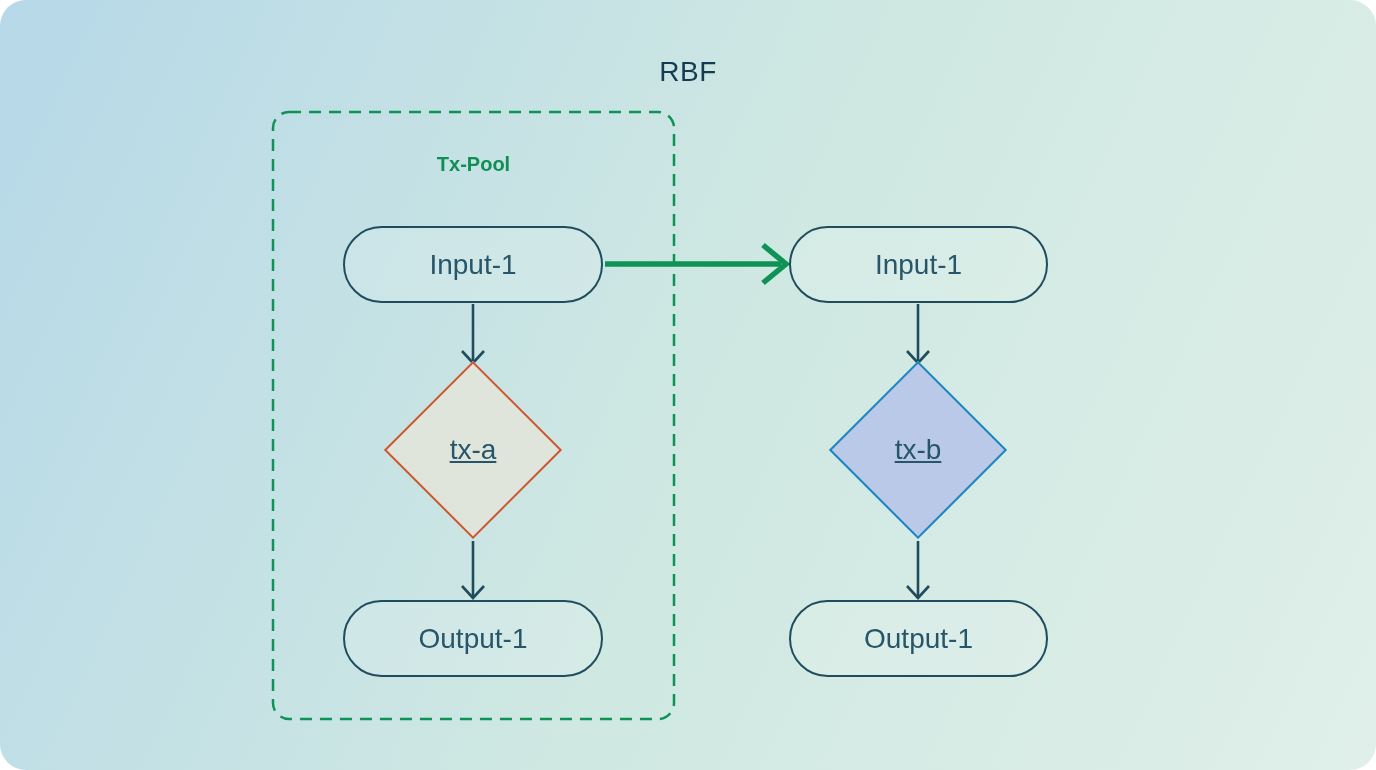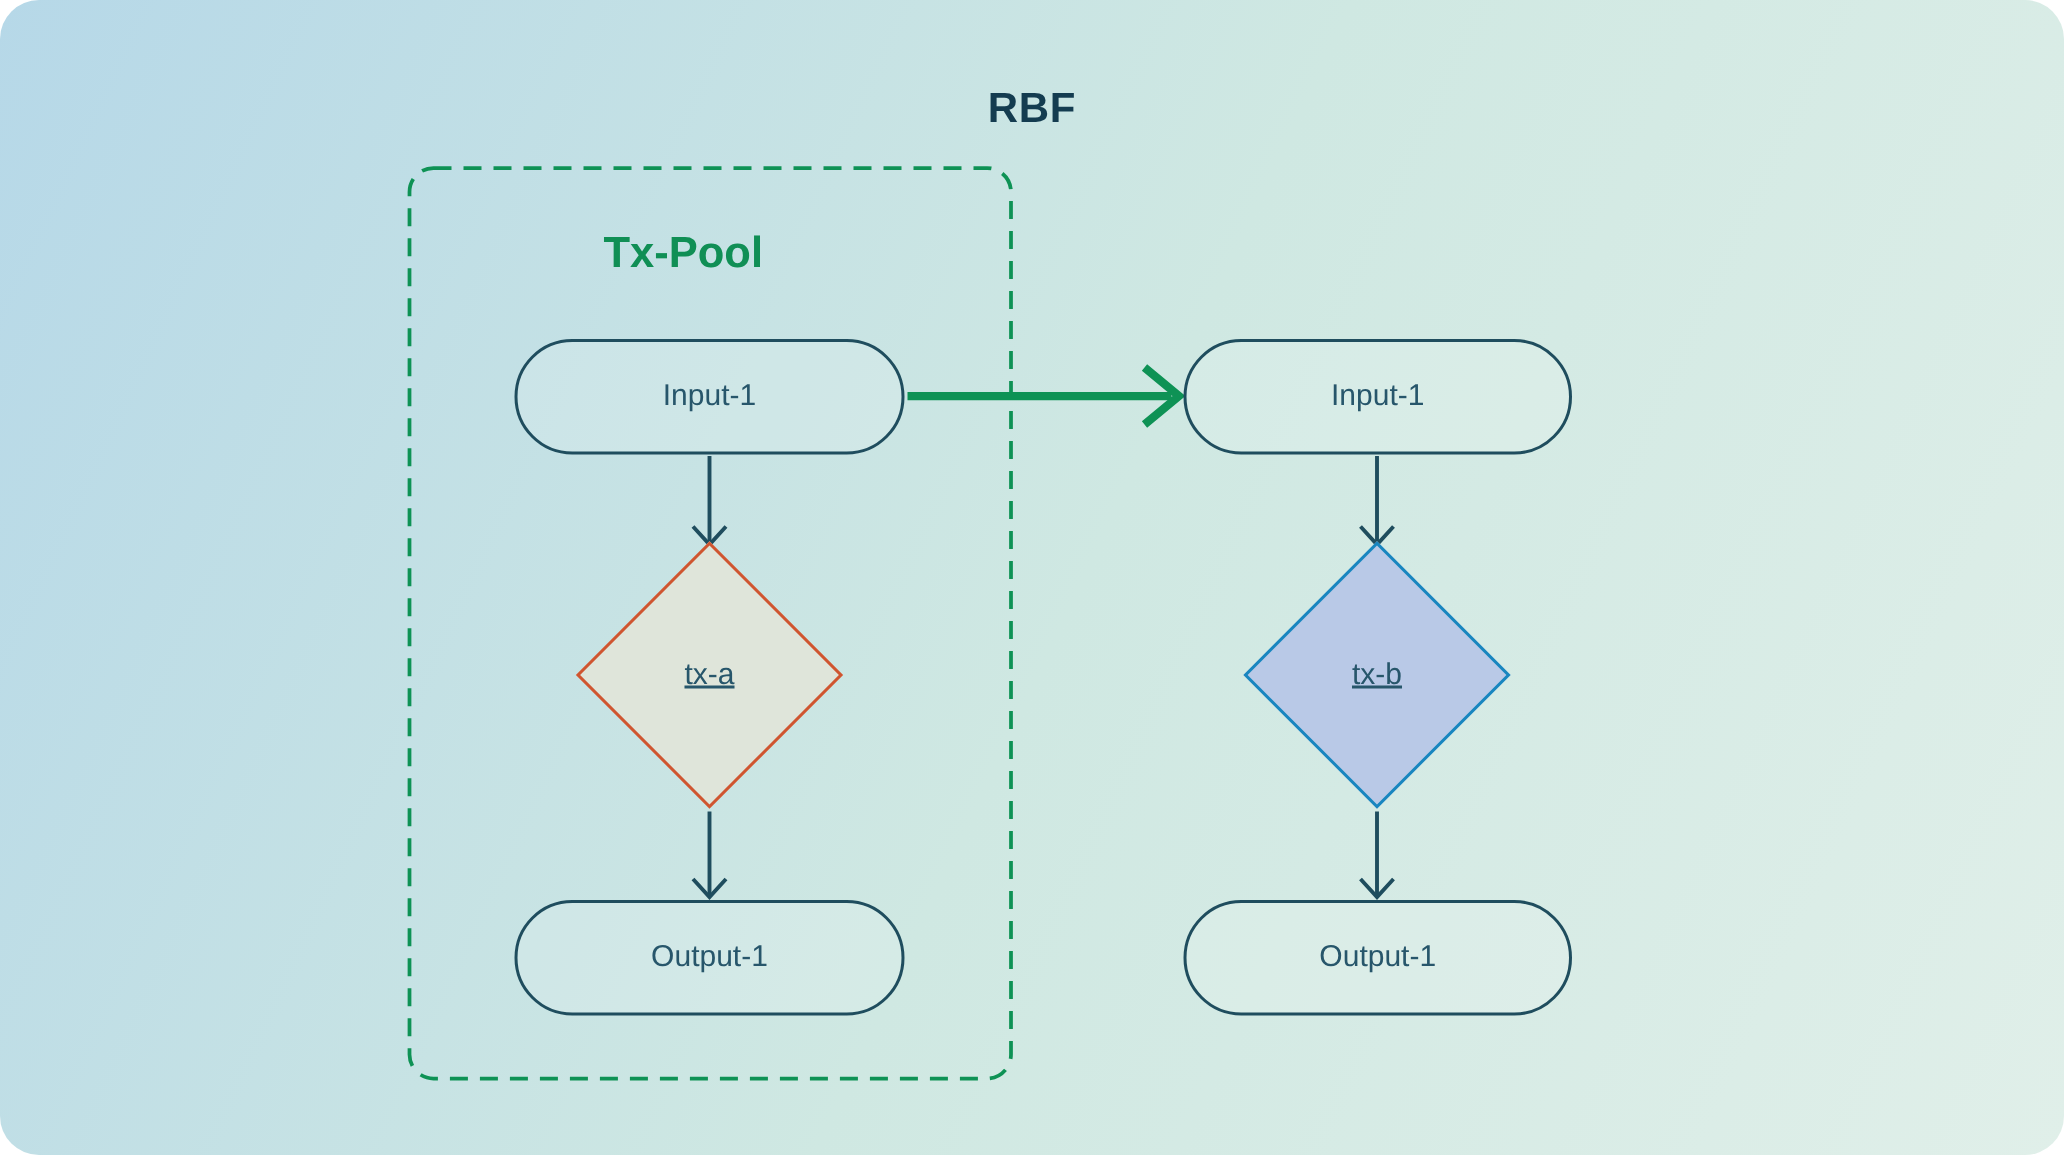--- a/index.html
+++ b/index.html
@@ -2,37 +2,37 @@
 <html style="--bg-top-left: #b6d8e8; --bg-mid: #cfe8e2; --bg-bottom-right: #e0efe9; --title-text: #143c50; --green: #0e9255; --green-label: #108f55; --node-stroke: #1f4d5e; --node-text: #27566b; --txa-fill: #dfe5da; --txa-stroke: #cf5530; --txb-fill: #b9c9e7; --txb-stroke: #1886bf;"><head>
 <meta charset="utf-8">
 <style>
   html,body{margin:0;padding:0;background:#ffffff;font-family:"Liberation Sans",sans-serif;}
   .canvas{
     position:relative;width:1376px;height:770px;border-radius:26px;overflow:hidden;
     background:linear-gradient(115deg,var(--bg-top-left,#b6d8e8) 0%,var(--bg-mid,#cfe8e2) 52%,var(--bg-bottom-right,#e0efe9) 100%);
   }
   .rbf-title{
     position:absolute;top:56px;left:0;width:1376px;text-align:center;
-    font-size:28px;font-weight:bold;letter-spacing:.5px;color:var(--title-text,#143c50);
+    font-size:28px;font-weight:normal;letter-spacing:.5px;color:var(--title-text,#143c50);
   }
   .txpool-label{
-    position:absolute;left:255px;top:153px;width:401px;text-align:center;
-    font-size:29px;font-weight:bold;color:var(--green-label,#108f55);
+    position:absolute;left:273px;top:153px;width:401px;text-align:center;
+    font-size:20px;font-weight:bold;color:var(--green-label,#108f55);
   }
   .layer{position:absolute;left:0;top:0;}
   .txpool-rect{fill:none;stroke:var(--green,#0e9255);stroke-width:2.5;stroke-dasharray:12 8;}
   .green-line{stroke:var(--green,#0e9255);stroke-width:5.5;}
   .green-head{fill:none;stroke:var(--green,#0e9255);stroke-width:5.5;stroke-linejoin:miter;}
   .dark-arrows line,.dark-arrows polyline{stroke:var(--node-stroke,#1f4d5e);stroke-width:2.6;fill:none;}
   .pill{
     position:absolute;box-sizing:border-box;border:2px solid var(--node-stroke,#1f4d5e);
     border-radius:40px;background:rgba(255,255,255,0.14);
     display:flex;align-items:center;justify-content:center;
   }
-  .pill-text,.diamond-text{font-size:20px;color:var(--node-text,#27566b);}
+  .pill-text,.diamond-text{font-size:28px;color:var(--node-text,#27566b);}
   .diamond{position:absolute;width:180px;height:180px;}
   .diamond-shape{
     position:absolute;left:50%;top:50%;width:126px;height:126px;
     transform:translate(-50%,-50%) rotate(45deg);box-sizing:border-box;border:2.4px solid;
   }
   .diamond-shape.txa{background:var(--txa-fill,#dfe5da);border-color:var(--txa-stroke,#cf5530);}
   .diamond-shape.txb{background:var(--txb-fill,#b9c9e7);border-color:var(--txb-stroke,#1886bf);}
   .diamond-text{position:absolute;left:0;top:0;width:100%;height:100%;display:flex;align-items:center;justify-content:center;text-decoration:underline;}
 </style>
 </head>

